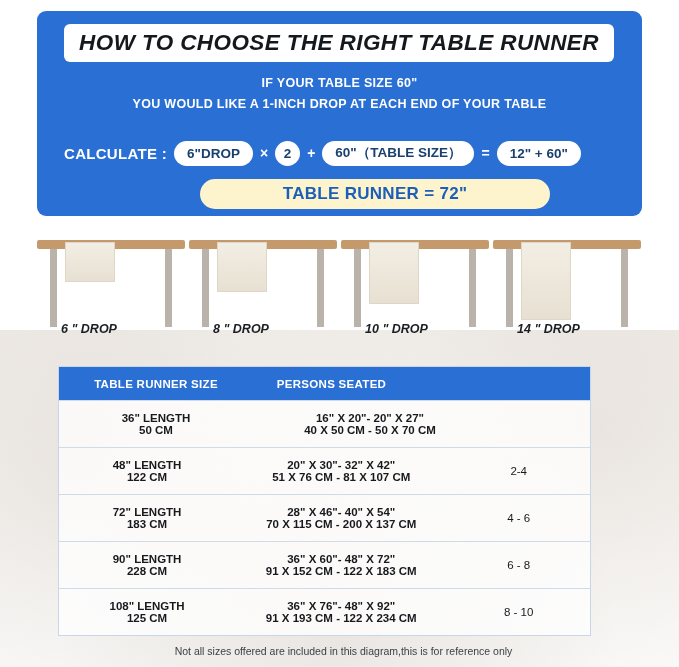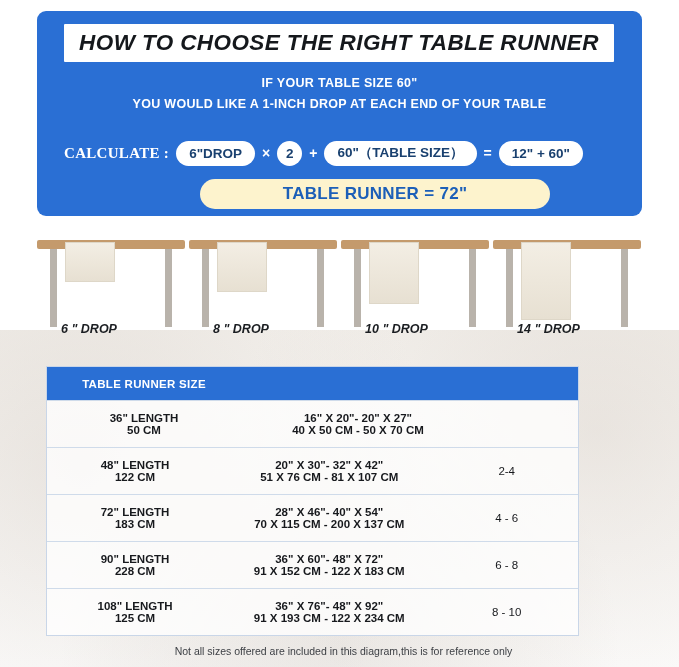--- a/index.html
+++ b/index.html
@@ -47,21 +47,21 @@
     border-radius: 9px;
     z-index: 2;
   }
   .title-box {
     position: absolute;
     left: 27px;
     top: 13px;
     width: 550px;
     height: 38px;
     background: #ffffff;
-    border-radius: 1px;
+    border-radius: 6px;
     display: flex;
     align-items: center;
     justify-content: center;
   }
   .title-box .title-text {
     font-size: 22.5px;
     font-weight: bold;
     font-style: italic;
     color: #15181c;
     letter-spacing: 0.4px;
@@ -89,21 +89,20 @@
     display: flex;
     align-items: center;
     gap: 7px;
   }
   .calc-label {
     color: #ffffff;
     font-weight: bold;
     font-size: 15px;
     letter-spacing: 0.3px;
     white-space: nowrap;
-    font-family: Liberation Serif, serif;
   }
   .pill {
     background: #ffffff;
     border-radius: 14px;
     height: 25px;
     display: flex;
     align-items: center;
     justify-content: center;
     padding: 0 13px;
     color: #19406f;
@@ -190,21 +189,21 @@
     font-size: 12.5px;
     font-weight: bold;
     font-style: italic;
     color: #1b1e22;
     white-space: nowrap;
   }
 
   
   .table-wrap {
     position: absolute;
-    left: 46px;
+    left: 58px;
     top: 366px;
     width: 533px;
     z-index: 2;
     border: 1px solid #c9d6e8;
     box-sizing: border-box;
     background: rgba(255,255,255,0.78);
   }
   .t-head {
     display: flex;
     background: #2a6fd4;
@@ -318,20 +317,21 @@
       <div class="leg r"></div>
       <div class="runner" style="height:78px;"></div>
       <div class="drop-label">14 " DROP</div>
     </div>
   </div>
 
   <div class="table-wrap">
 
     <div class="t-head">
       <div class="c1">TABLE RUNNER SIZE</div>
+      <div class="c3">PERSONS SEATED</div>
     </div>
 
     <div class="t-row">
       <div class="c1">
         <span class="line1">36" LENGTH</span>
         <span class="line2">50 CM</span>
       </div>
       <div class="c2">
         <span class="line1">16" X 20"- 20" X 27"</span>
         <span class="line2">40 X 50 CM - 50 X 70 CM</span>

